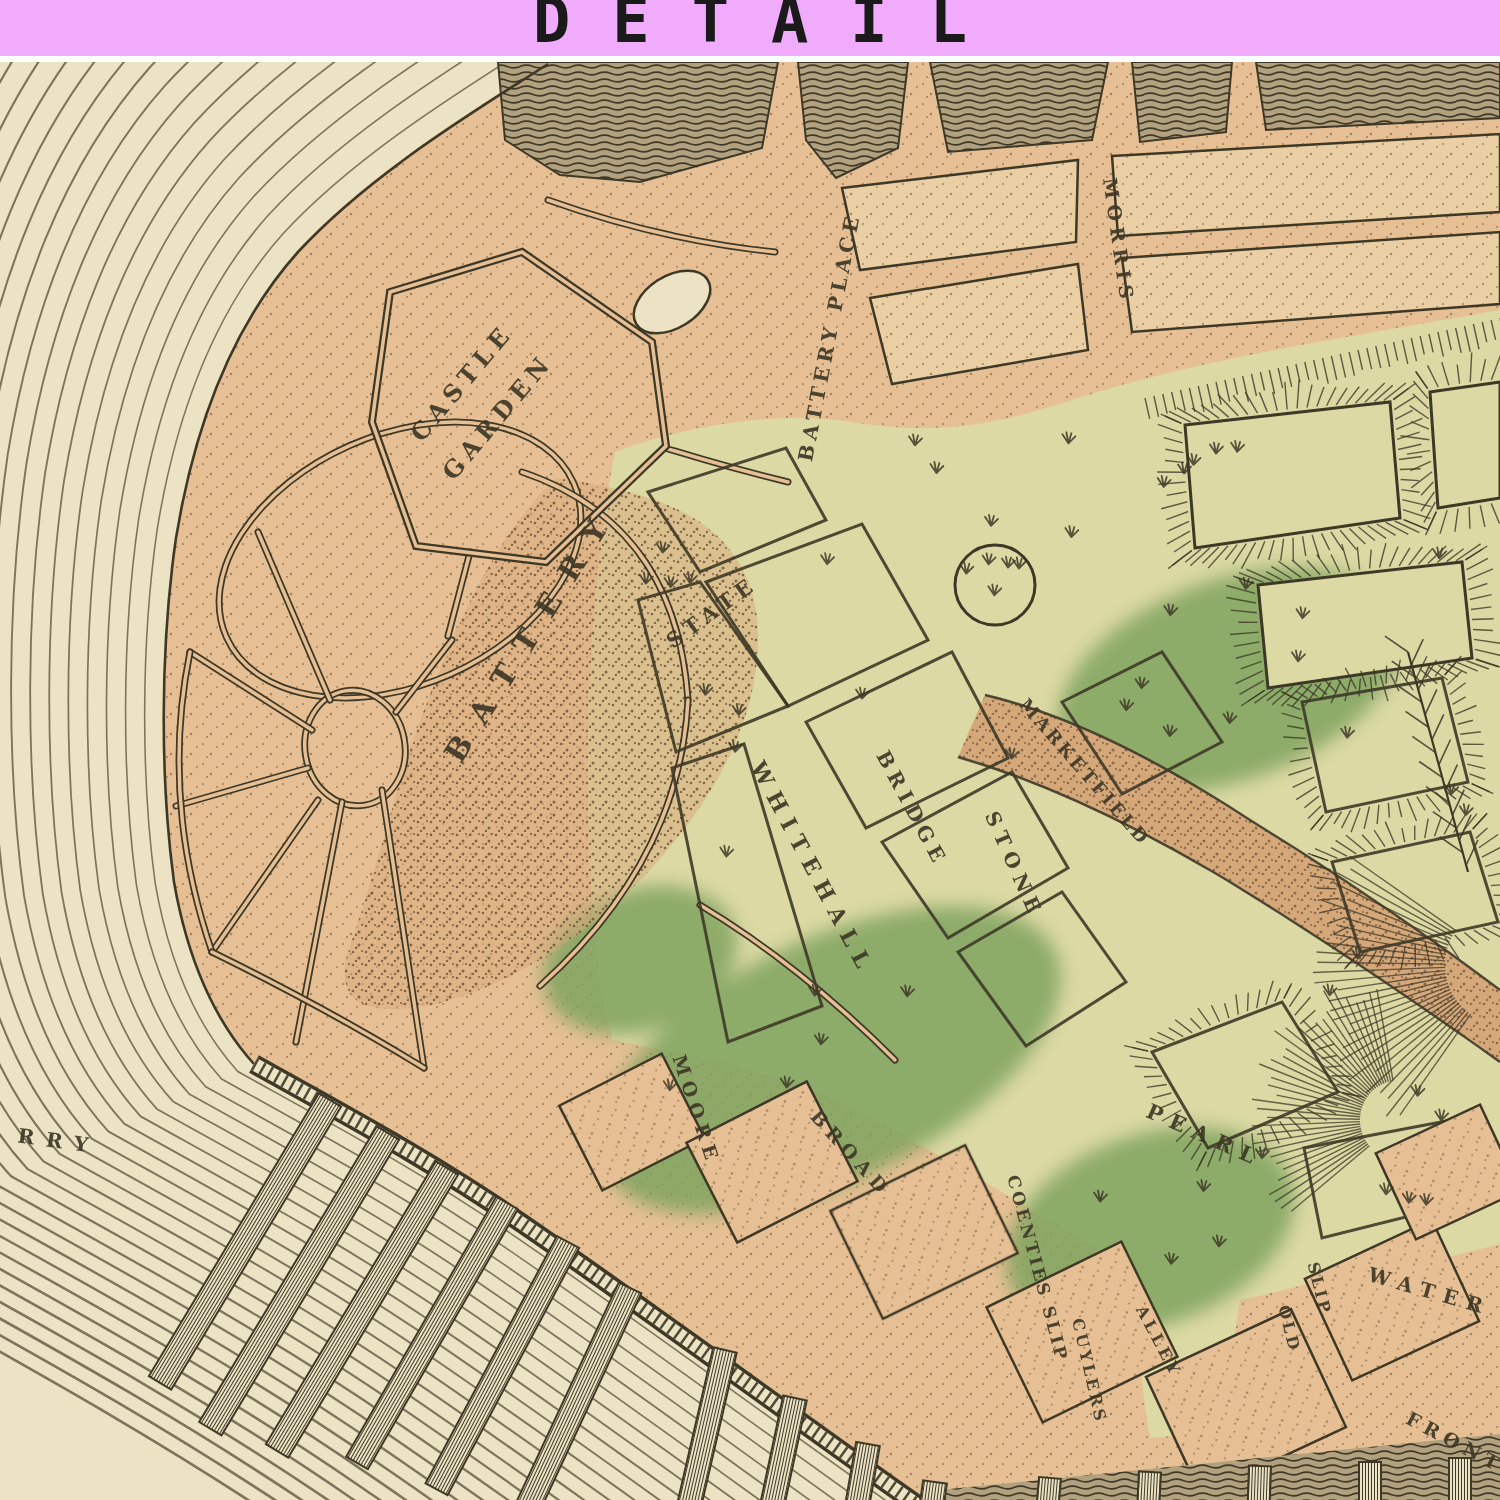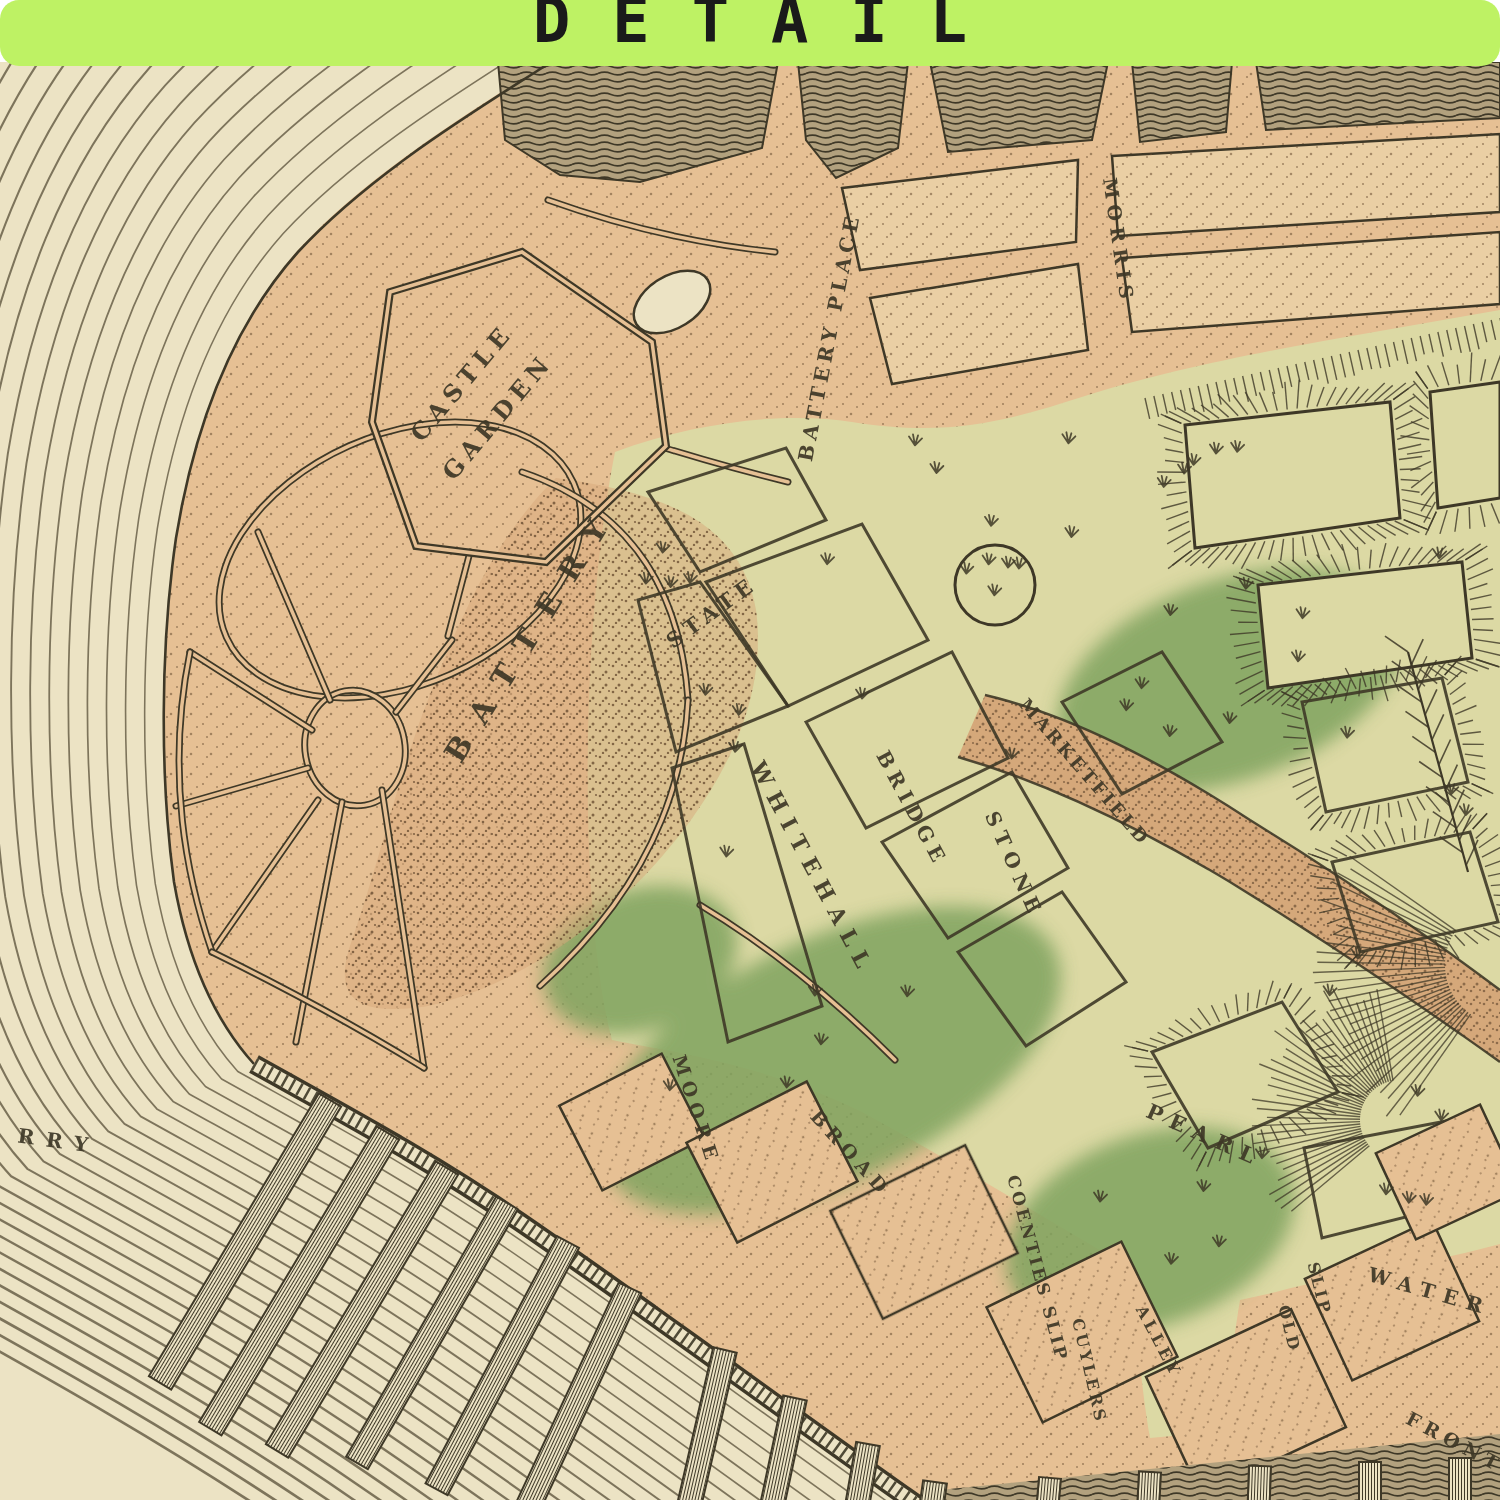--- a/index.html
+++ b/index.html
@@ -1,22 +1,22 @@
 <!DOCTYPE html>
 <html style="--headerink: #1a1a1a; --paper: #ece3c4; --ripple: #6a6049; --tan: #e6c094; --tan2: #eacfa4; --stipple: #6b4f33; --green: #dcd9a4; --greendark: #7fa35e; --band: #d5a87a; --mound: #d8a77a; --darkblock: #b2a17e; --ink: #3e3827;"><head>
 <meta charset="utf-8">
 <style>
   html,body{margin:0;padding:0;}
   body{
     width:1500px;height:1500px;position:relative;background:#ffffff;
     font-family:"Liberation Sans", sans-serif;overflow:hidden;
   }
   #header-band{
-    position:absolute;top:0;left:0;width:1500px;height:66px;
-    background:#bef264;overflow:hidden;z-index:5;border-radius:19px;
+    position:absolute;top:0;left:0;width:1500px;height:56px;
+    background:#f0abfc;overflow:hidden;z-index:5;
   }
   .header-text{
     position:absolute;top:-16px;left:0;right:0;text-align:center;
     font-family:"DejaVu Sans Mono", monospace;font-weight:bold;
     font-size:62px;letter-spacing:42px;color:var(--headerink,#1a1a1a);
     transform:translateX(21px);white-space:nowrap;
   }
   #map-wrap{position:absolute;top:62px;left:0;width:1500px;height:1438px;}
   svg text{font-family:"DejaVu Serif", serif;font-weight:bold;}
 </style>

